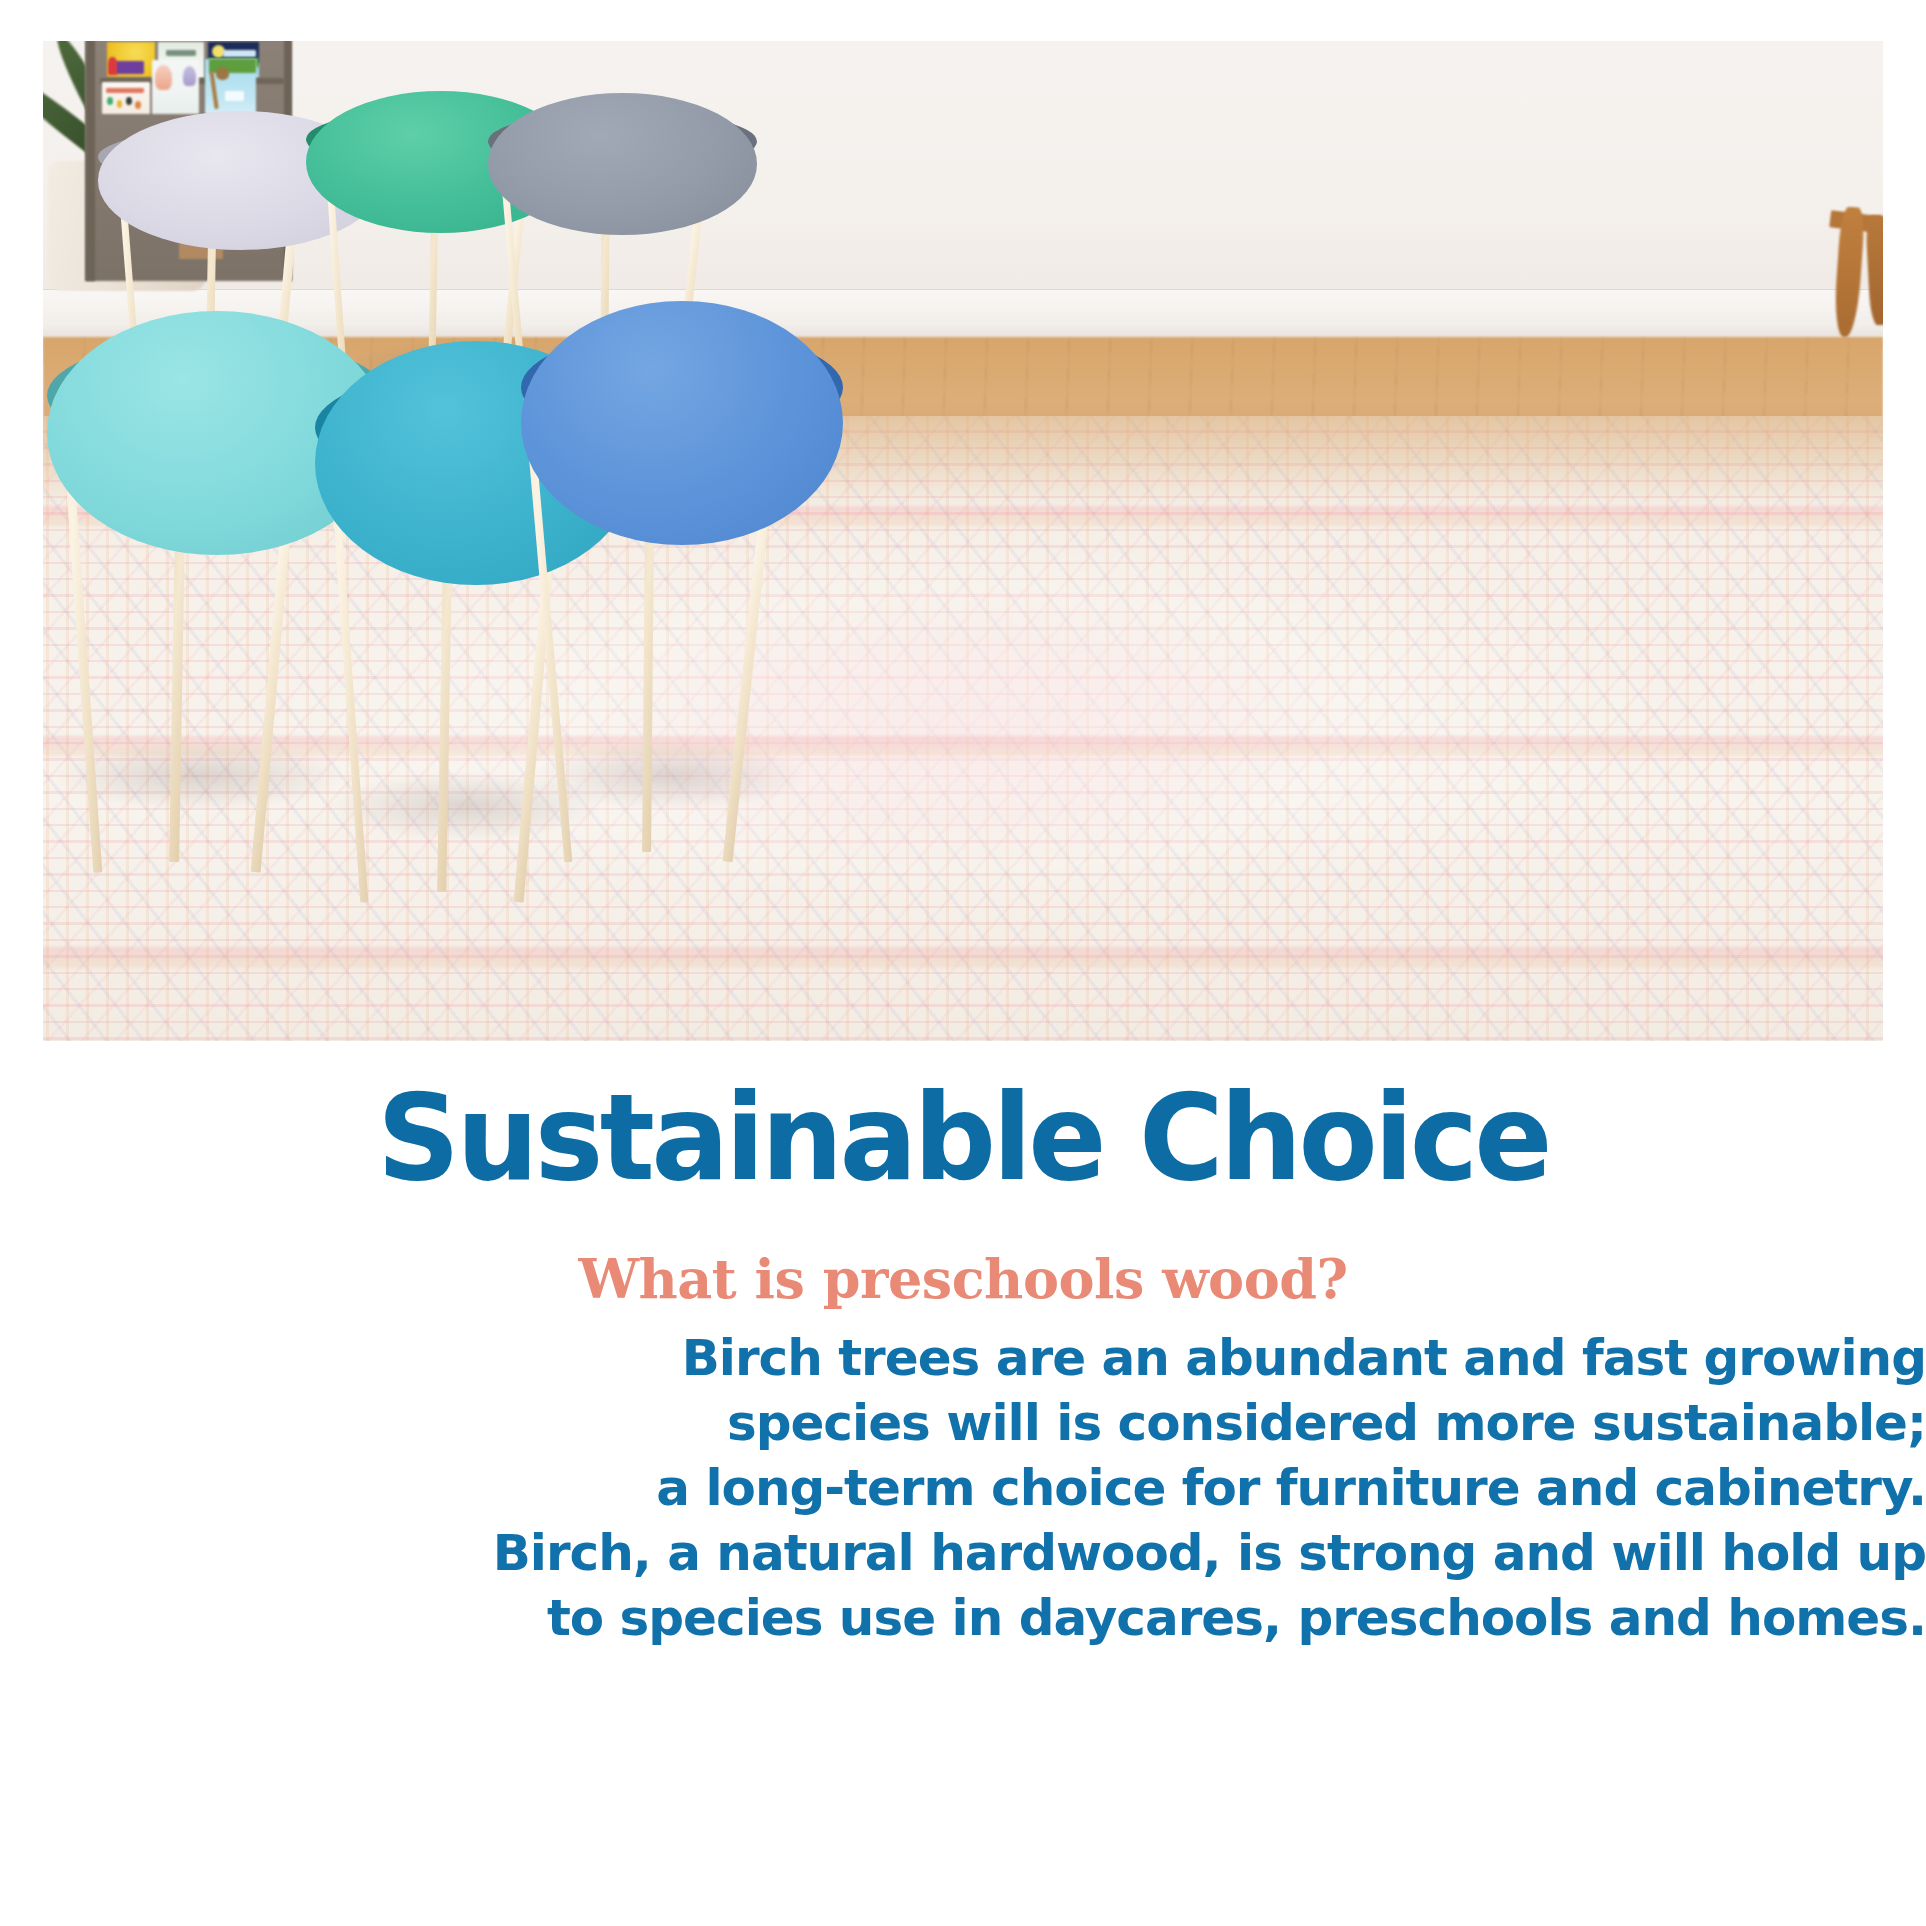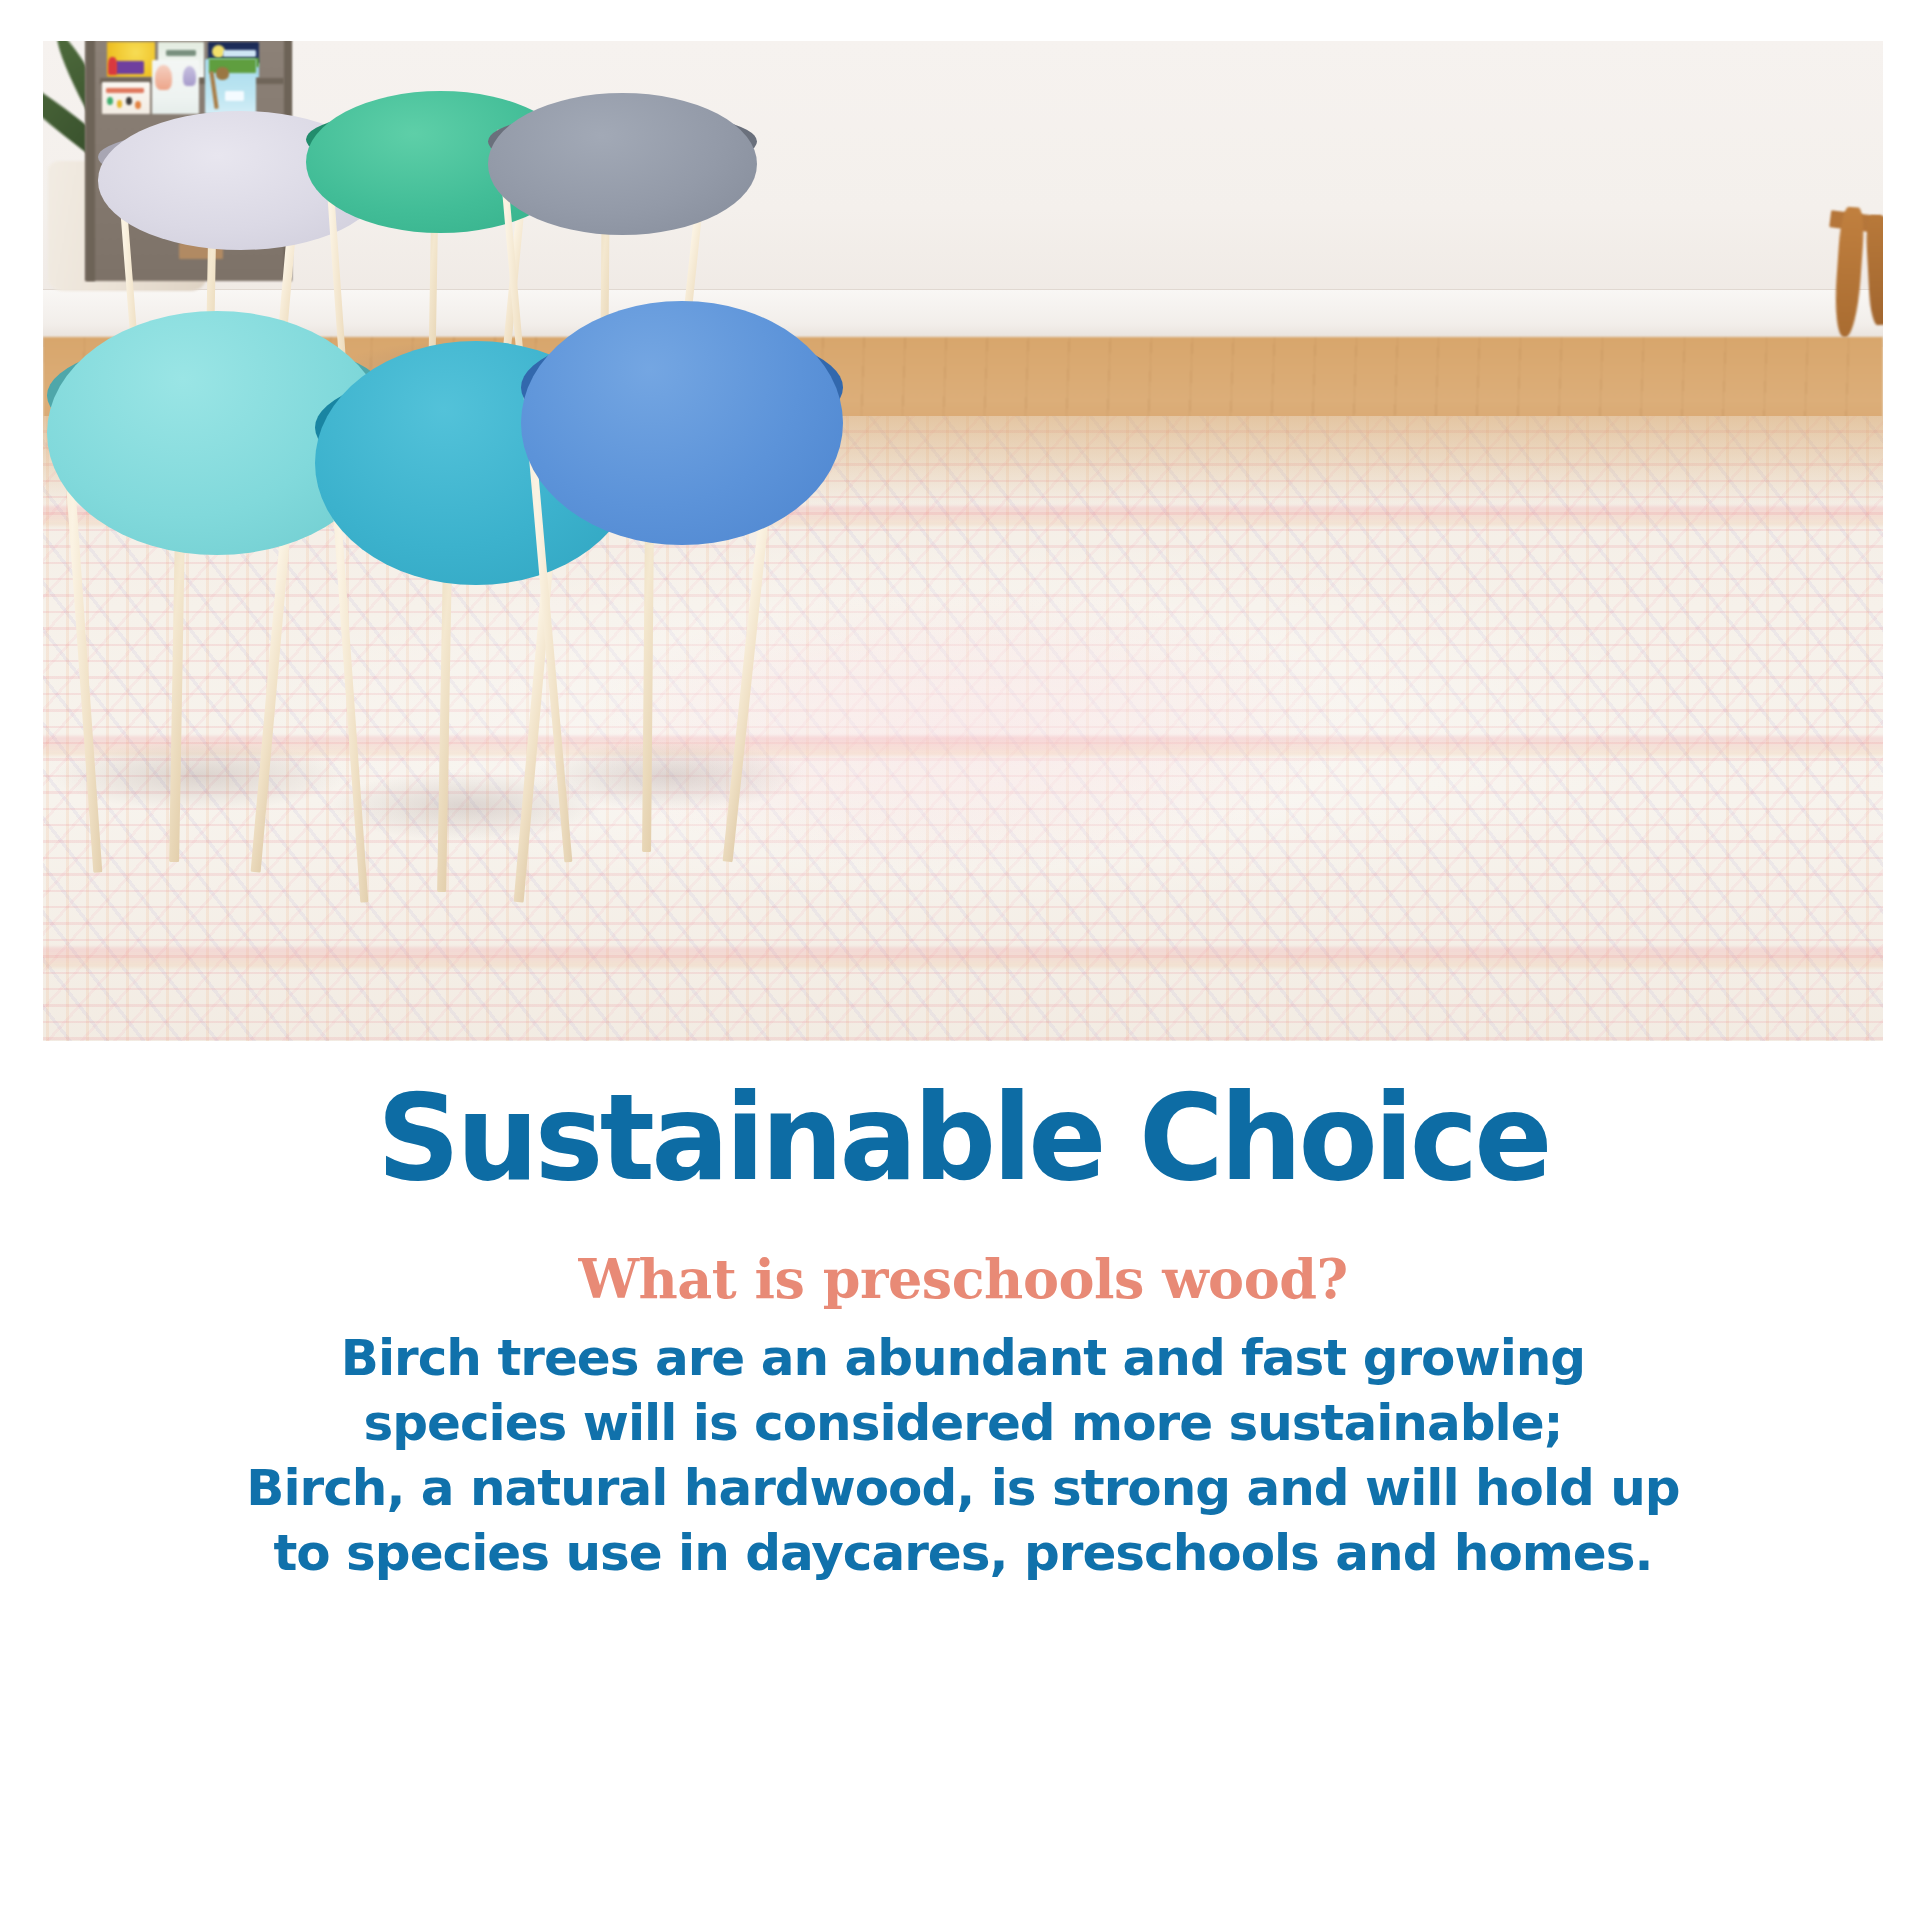--- a/index.html
+++ b/index.html
@@ -182,21 +182,21 @@
   }
   .body-copy{
     margin-top:20px;
     color:#1071ab;
     font-family:"DejaVu Sans", sans-serif;
     font-weight:bold;
     font-size:50px;
     line-height:1.30;
     letter-spacing:-1px;
   }
-  .body-copy .ln{ display:block; white-space:nowrap; }
+  .body-copy .ln{ display:block; white-space:nowrap;text-align:right; }
 </style>
 </head>
 <body>
 
 <div class="photo-frame">
 
   <div class="wall"></div>
   <div class="baseboard"></div>
   <div class="floor"></div>
 
@@ -350,18 +350,19 @@
 
 <div class="content">
 
   <div class="headline">Sustainable Choice</div>
 
   <div class="subhead">What is preschools wood?</div>
 
   <div class="body-copy">
     <span class="ln">Birch trees are an abundant and fast growing</span>
     <span class="ln">species will is considered more sustainable;</span>
+    <span class="ln">a long-term choice for furniture and cabinetry.</span>
     <span class="ln">Birch, a natural hardwood, is strong and will hold up</span>
     <span class="ln">to species use in daycares, preschools and homes.</span>
   </div>
 
 </div>
 
 
 </body></html>

